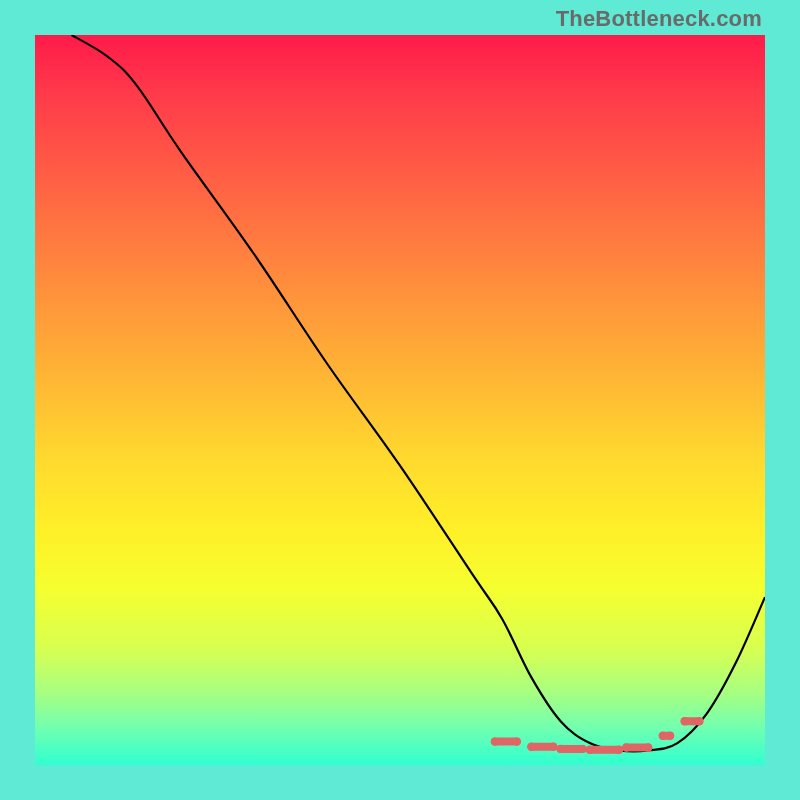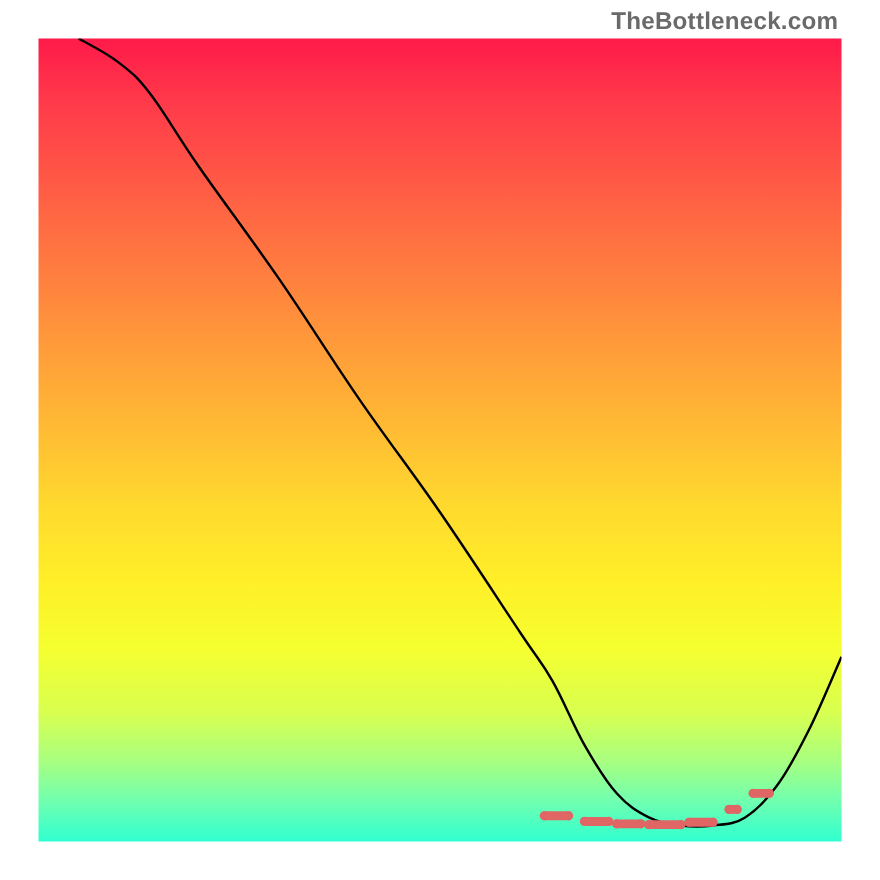--- a/index.html
+++ b/index.html
@@ -1,21 +1,21 @@
 <!DOCTYPE html>
 <html><head>
 <meta charset="utf-8">
 <style>
   * { margin: 0; padding: 0; box-sizing: border-box; }
   html, body { width: 800px; height: 800px; background: #000; overflow: hidden; }
   .frame {
     position: relative;
     width: 800px;
     height: 800px;
-    background: #ffffff;
+    background: #5eead4;
   }
   .plot-area {
     position: absolute;
     left: 35px;
     top: 35px;
     width: 730px;
     height: 730px;
     background: linear-gradient(to bottom,
       #ff1a4a 0%,
       #ff3a4a 8%,

